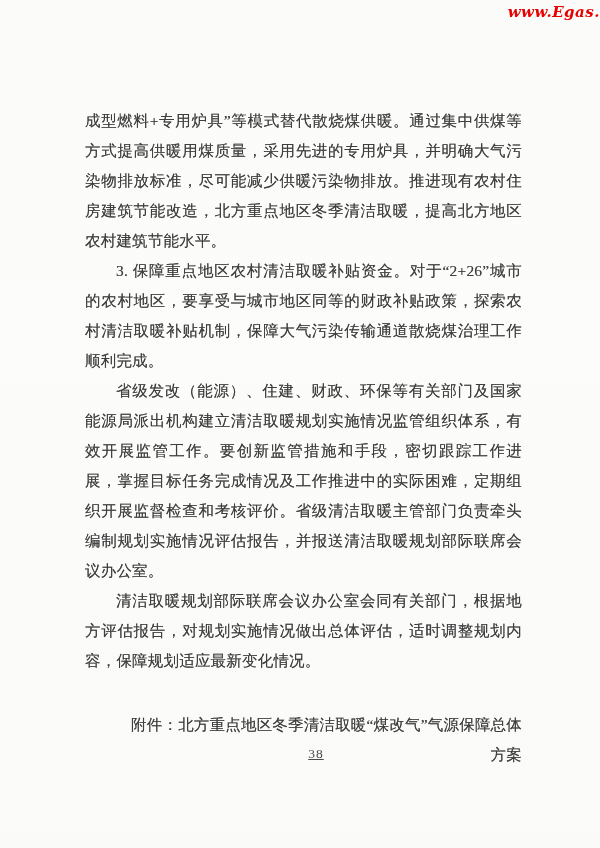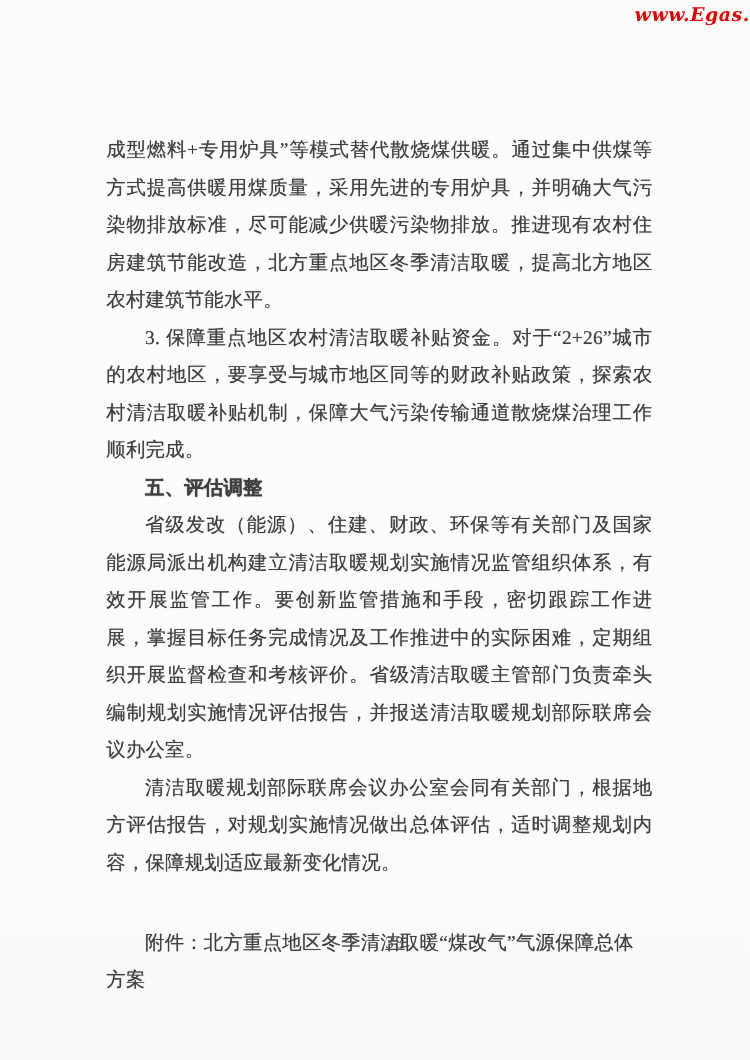--- a/index.html
+++ b/index.html
@@ -57,21 +57,21 @@
     word-break: break-all;
   }
   .para.indent { text-indent: 2em; }
   .para.heading {
     font-weight: bold;
     text-shadow: 0 0 0.9px rgba(50,50,50,0.9);
   }
   .para.attachment {
     margin-top: 34px;
     text-indent: 2em;
-    text-align: left;
+    text-align: right;
   }
   .page-number {
     position: absolute;
     left: 0;
     width: 100%;
     top: 746px;
     text-align: center;
     font-size: 13.5px;
     letter-spacing: 1px;
     text-decoration: underline;
@@ -82,21 +82,20 @@
 
 <div class="page">
 
   <div class="watermark" style="color: rgb(230, 0, 0);">www.Egas.cn</div>
 
   <div class="scan-line"></div>
 
   <main class="doc-body" id="doc-body" style="color: rgb(62, 62, 62);">
       <p class="para body">成型燃料+专用炉具”等模式替代散烧煤供暖。通过集中供煤等方式提高供暖用煤质量，采用先进的专用炉具，并明确大气污染物排放标准，尽可能减少供暖污染物排放。推进现有农村住房建筑节能改造，北方重点地区冬季清洁取暖，提高北方地区农村建筑节能水平。</p>
       <p class="para body indent">3. 保障重点地区农村清洁取暖补贴资金。对于“2+26”城市的农村地区，要享受与城市地区同等的财政补贴政策，探索农村清洁取暖补贴机制，保障大气污染传输通道散烧煤治理工作顺利完成。</p>
-      <p class="para heading indent">五、评估调整</p>
       <p class="para body indent">省级发改（能源）、住建、财政、环保等有关部门及国家能源局派出机构建立清洁取暖规划实施情况监管组织体系，有效开展监管工作。要创新监管措施和手段，密切跟踪工作进展，掌握目标任务完成情况及工作推进中的实际困难，定期组织开展监督检查和考核评价。省级清洁取暖主管部门负责牵头编制规划实施情况评估报告，并报送清洁取暖规划部际联席会议办公室。</p>
       <p class="para body indent">清洁取暖规划部际联席会议办公室会同有关部门，根据地方评估报告，对规划实施情况做出总体评估，适时调整规划内容，保障规划适应最新变化情况。</p>
       <p class="para attachment indent">附件：北方重点地区冬季清洁取暖“煤改气”气源保障总体方案</p>
     </main>
 
   <div class="page-number" style="color: rgb(74, 74, 74);">38</div>
 
 </div>
 
 </body></html>

